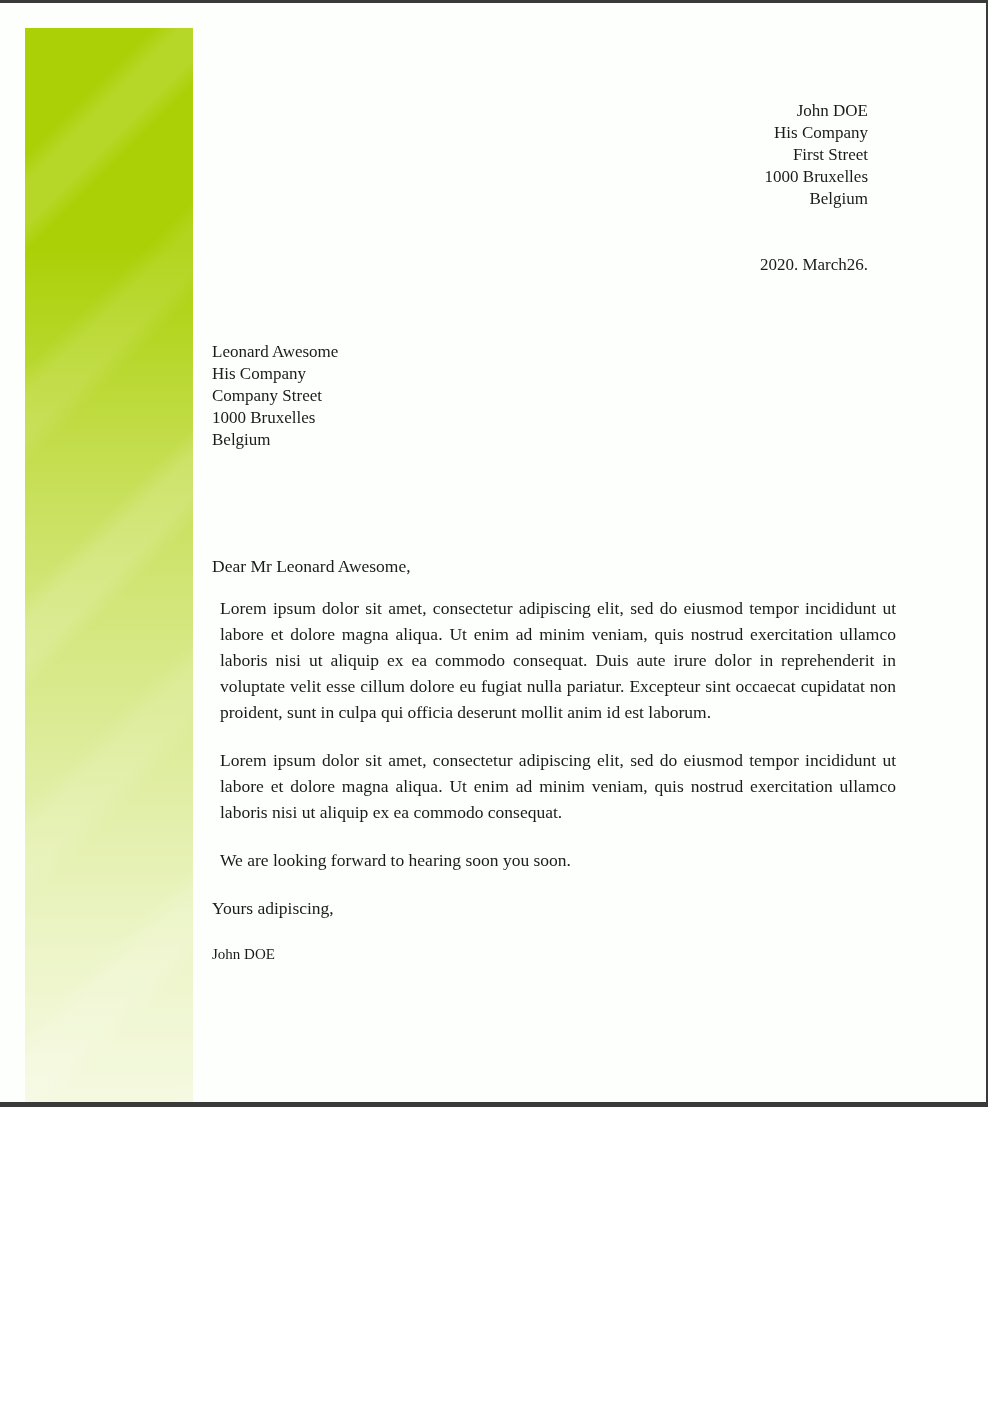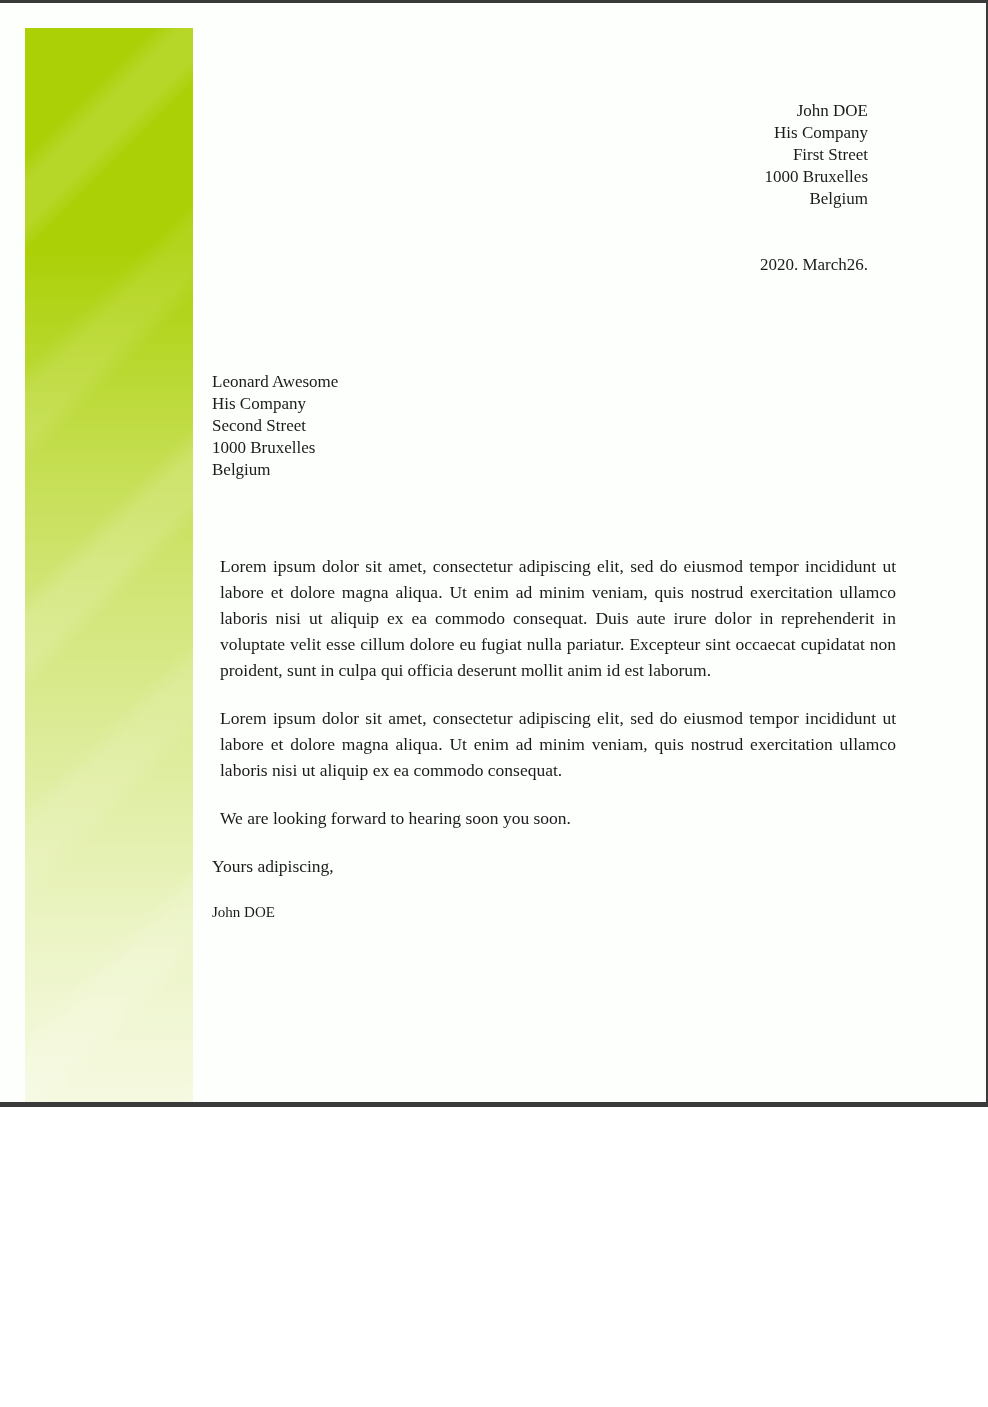--- a/index.html
+++ b/index.html
@@ -67,21 +67,21 @@
     position: absolute;
     top: 254px;
     right: 120px;
     text-align: center;
     font-size: 17px;
     line-height: 22px;
     white-space: nowrap;
   }
   .recipient {
     position: absolute;
-    top: 371px;
+    top: 341px;
     left: 212px;
     text-align: left;
     font-size: 17px;
     line-height: 22px;
     white-space: nowrap;
   }
   .letter-body {
     position: absolute;
     top: 553px;
     left: 212px;
@@ -119,26 +119,27 @@
     <div>First Street</div>
     <div>1000 Bruxelles</div>
     <div>Belgium</div>
   </div>
 
   <div class="date">2020. March26.</div>
 
   <div class="recipient">
     <div>Leonard Awesome</div>
     <div>His Company</div>
-    <div>Second Street</div>
+    <div>Company Street</div>
     <div>1000 Bruxelles</div>
     <div>Belgium</div>
   </div>
 
   <div class="letter-body">
+    <p class="salutation">Dear Mr Leonard Awesome,</p>
     <p class="para">Lorem ipsum dolor sit amet, consectetur adipiscing elit, sed do eiusmod tempor incididunt ut labore et dolore magna aliqua. Ut enim ad minim veniam, quis nostrud exercitation ullamco laboris nisi ut aliquip ex ea commodo consequat. Duis aute irure dolor in reprehenderit in voluptate velit esse cillum dolore eu fugiat nulla pariatur. Excepteur sint occaecat cupidatat non proident, sunt in culpa qui officia deserunt mollit anim id est laborum.</p>
     <p class="para">Lorem ipsum dolor sit amet, consectetur adipiscing elit, sed do eiusmod tempor incididunt ut labore et dolore magna aliqua. Ut enim ad minim veniam, quis nostrud exercitation ullamco laboris nisi ut aliquip ex ea commodo consequat.</p>
     <p class="para">We are looking forward to hearing soon you soon.</p>
     <p class="closing">Yours adipiscing,</p>
     <p class="signature">John DOE</p>
   </div>
 
   <div class="edge-bottom"></div>
   <div class="edge-right"></div>
 

